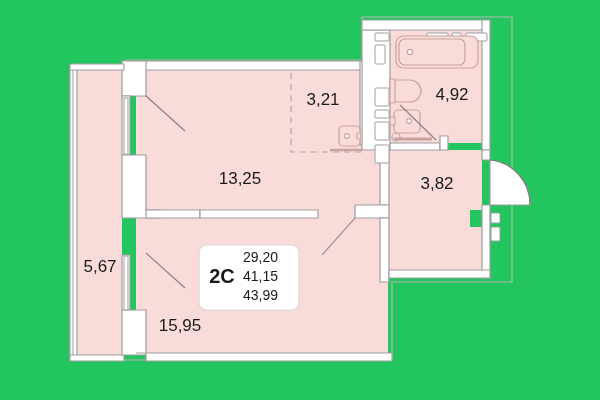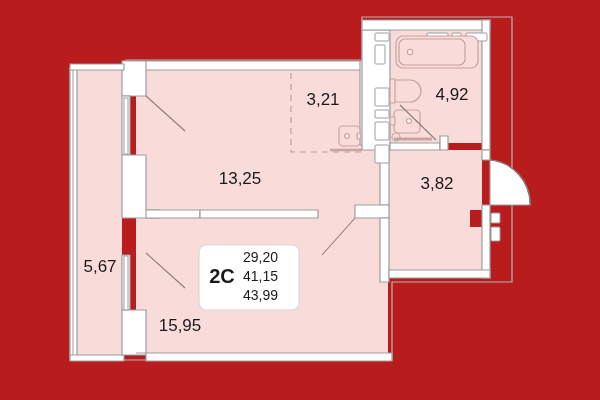--- a/index.html
+++ b/index.html
@@ -10,21 +10,21 @@
   body {
     width: 600px;
     height: 400px;
     overflow: hidden;
     font-family: "Liberation Sans", sans-serif;
   }
   #plan-root {
     position: relative;
     width: 600px;
     height: 400px;
-    background: #b91c1c;
+    background: #22c55e;
   }
   svg#floorplan {
     display: block;
     width: 600px;
     height: 400px;
   }
   .area-label {
     font-family: "Liberation Sans", sans-serif;
     font-size: 17px;
     fill: #1a1a1a;

